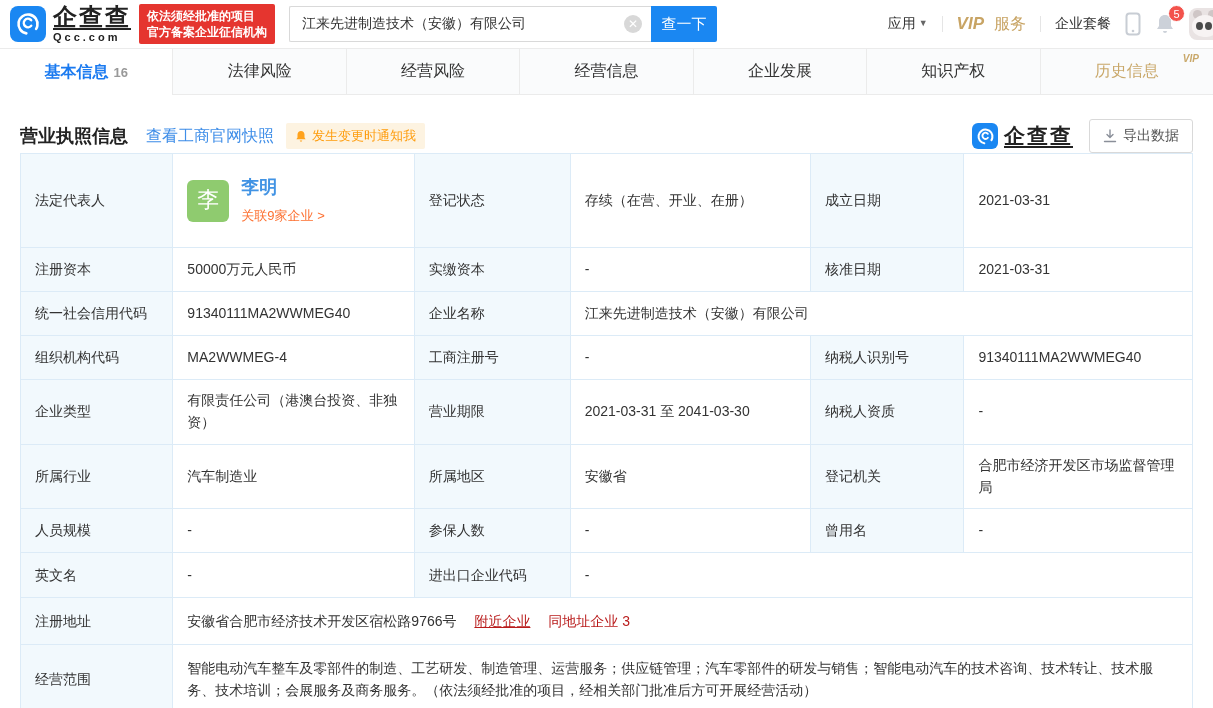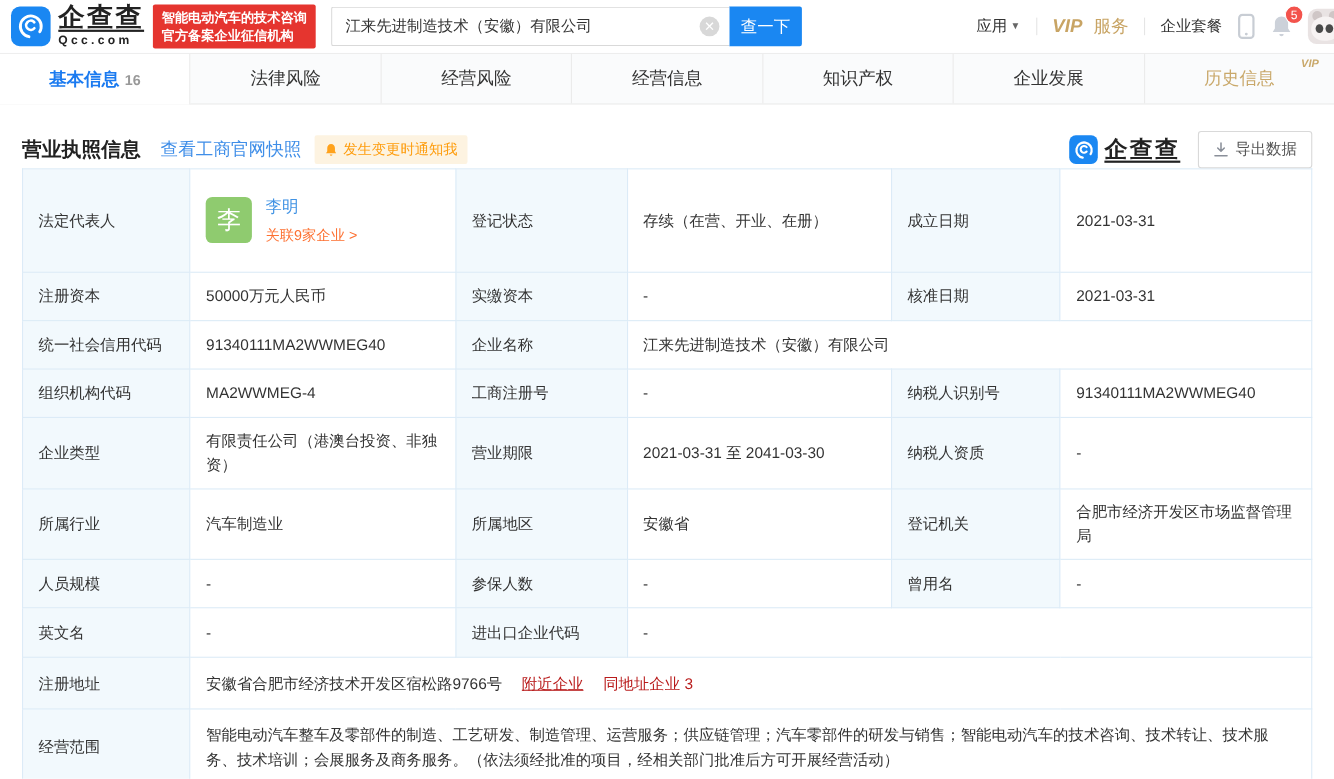--- a/index.html
+++ b/index.html
@@ -55,21 +55,21 @@
   .wm-text { font-size:21px; font-weight:bold; color:#222; letter-spacing:2px; text-decoration:underline; text-underline-offset:3px; text-decoration-thickness:2px; }
   .export-btn { display:inline-flex; align-items:center; gap:6px; border:1px solid #d9d9d9; border-radius:3px; background:#fff; color:#555; font-size:14px; padding:7px 13px; cursor:pointer; font-family:inherit; }
 
   
   table.lic { width:100%; border-collapse:collapse; table-layout:fixed; }
   table.lic td { border:1px solid #dcebf7; font-size:14px; padding:10px 14px; vertical-align:middle; line-height:1.55; word-break:break-all; }
   td.lbl { background:#f2f9fd; color:#333; }
   td.val { background:#fff; color:#333; }
   .rep-cell { display:flex; align-items:center; gap:12px; }
   .rep-avatar { width:42px; height:42px; border-radius:6px; background:#8fcb6f; color:#fff; font-size:22px; display:flex; align-items:center; justify-content:center; flex:0 0 auto; }
-  .rep-name { color:#4193e4; font-size:15px; cursor:pointer; display:block; }
+  .rep-name { color:#4193e4; font-size:18px; cursor:pointer; display:block;font-weight:bold; }
   .rep-link { color:#fd7031; font-size:13px; cursor:pointer; display:block; margin-top:4px; }
   .addr-link { color:#b91c1c; cursor:pointer; margin-left:14px; }
   .addr-link.u { text-decoration:underline; }
 </style>
 </head>
 <body>
 
 <div class="page">
 
   <div class="topbar">
@@ -79,21 +79,21 @@
           <circle cx="13" cy="13" r="9.5" fill="none" stroke="#fff" stroke-width="2.6" stroke-dasharray="48 12" stroke-linecap="round" transform="rotate(100 13 13)"></circle>
           <circle cx="13" cy="12" r="4.2" fill="none" stroke="#fff" stroke-width="2.4" stroke-dasharray="20 7" stroke-linecap="round" transform="rotate(40 13 12)"></circle>
         </svg>
       </span>
       <span>
         <span class="logo-text-cn">企查查</span>
         <span class="logo-text-en" style="display:block;">Qcc.com</span>
       </span>
     </div>
     <div class="red-badge">
-      <div>智能电动汽车的技术咨询</div>
+      <div>依法须经批准的项目</div>
       <div>官方备案企业征信机构</div>
     </div>
     <div class="searchbox">
       <span class="search-input-wrap">
         <input class="search-input" type="text" value="江来先进制造技术（安徽）有限公司" style="">
         <span class="search-clear">✕</span>
       </span>
       <button class="search-btn">查一下</button>
     </div>
     <div class="top-right">
@@ -133,24 +133,24 @@
     <div class="tab">
         <span>法律风险</span>
       </div>
     <div class="tab">
         <span>经营风险</span>
       </div>
     <div class="tab">
         <span>经营信息</span>
       </div>
     <div class="tab">
+        <span>企业发展</span>
+      </div>
+    <div class="tab">
         <span>知识产权</span>
-      </div>
-    <div class="tab">
-        <span>企业发展</span>
       </div>
     <div class="tab gold">
         <span>历史信息</span>
         <span class="vip-sup">VIP</span>
       </div>
   </div>
 
   <div class="content">
 
     <div class="sec-head">

